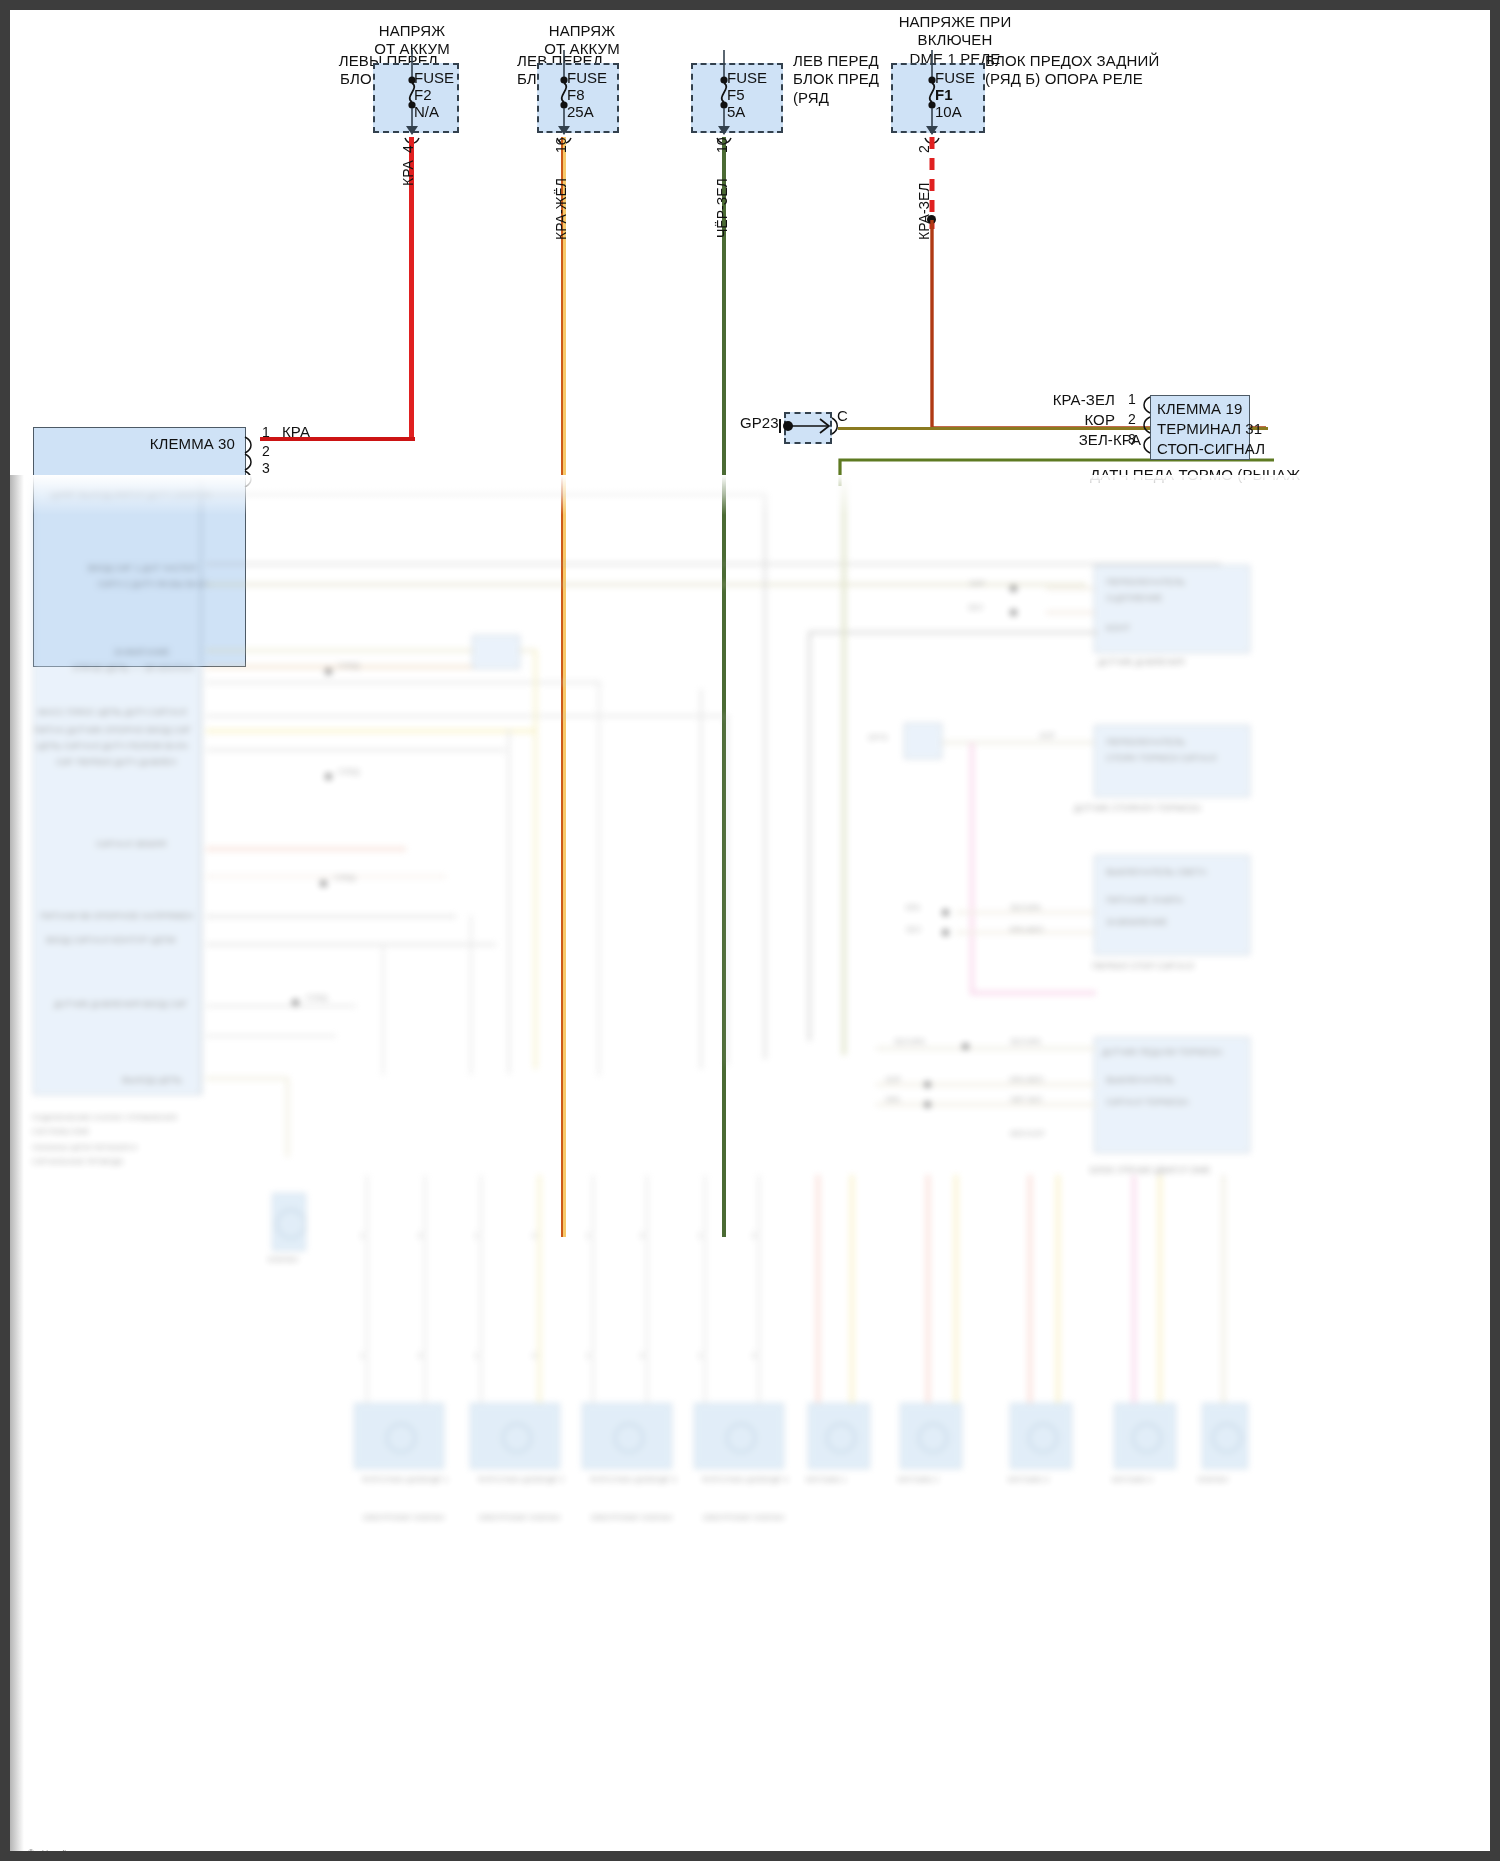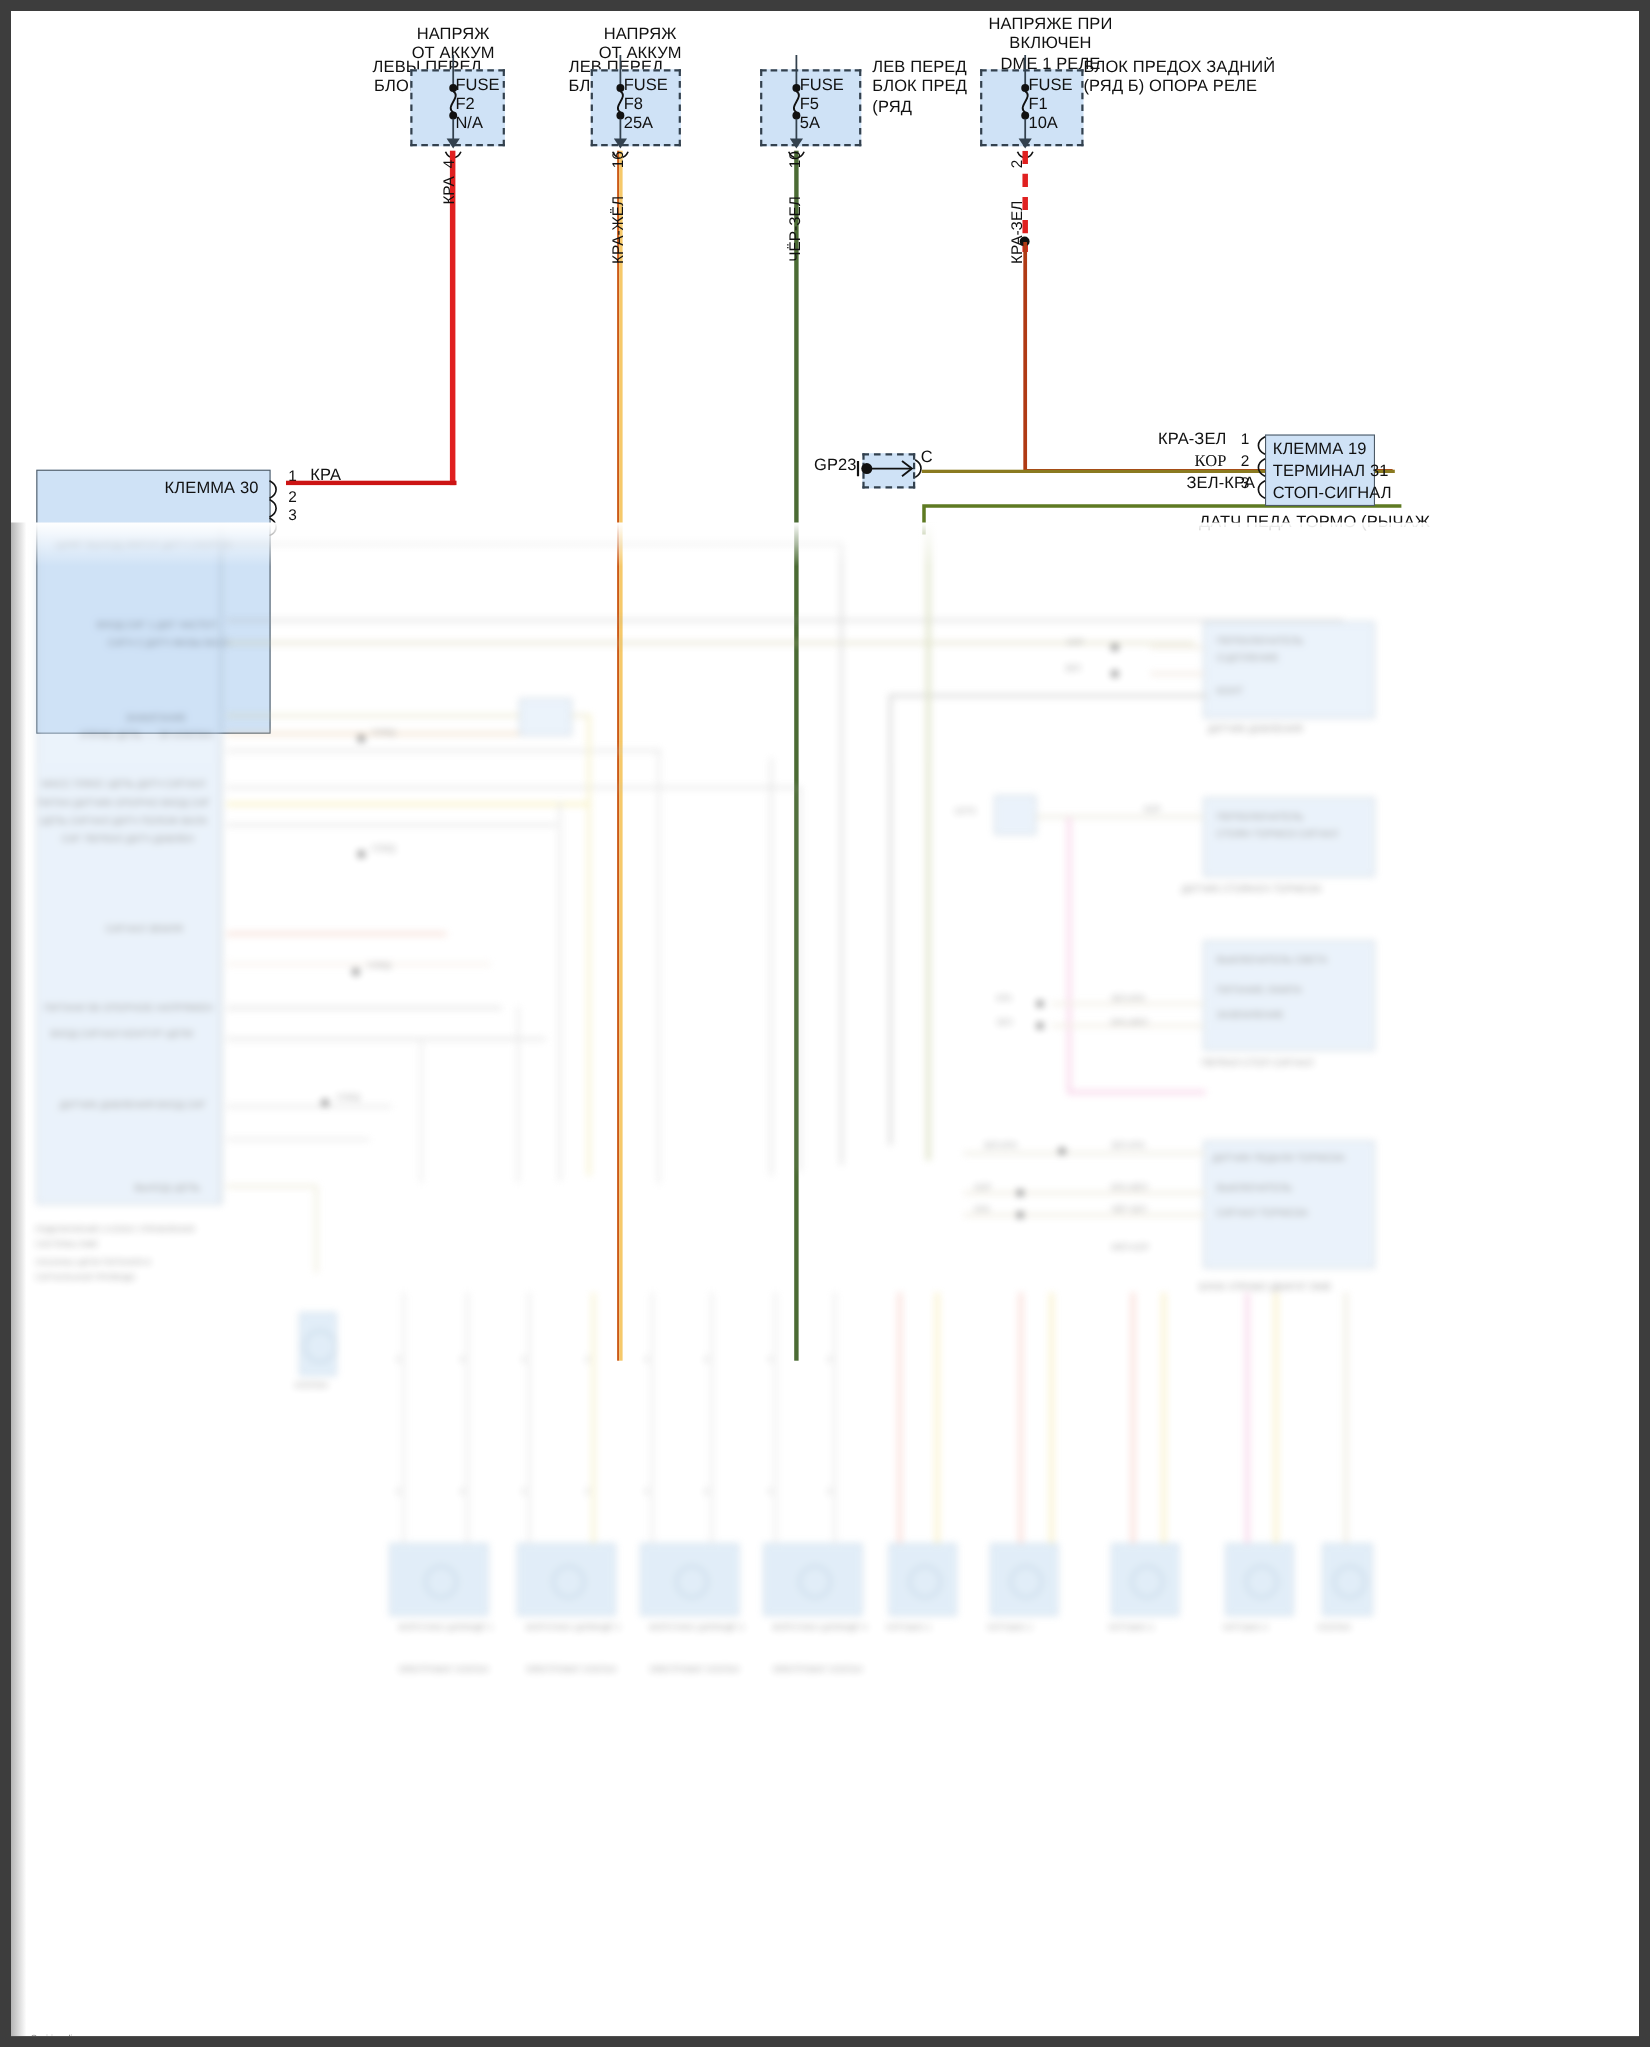--- a/index.html
+++ b/index.html
@@ -195,21 +195,21 @@
     <svg class="wire" style="left:910px;top:40px;width:40px;height:106px;" viewBox="0 0 40 106">
       <path d="M12,0 L12,29" stroke="#33414e" stroke-width="1.6" fill="none"></path>
       <circle cx="12" cy="30" r="3.6" fill="#111"></circle>
       <path d="M12,33 C20,38 4,47 12,52" stroke="#111" stroke-width="1.7" fill="none"></path>
       <circle cx="12" cy="55" r="3.6" fill="#111"></circle>
       <path d="M12,58 L12,80" stroke="#33414e" stroke-width="1.6" fill="none"></path>
       <path d="M6,76 L12,85 L18,76 Z" fill="#33414e"></path>
       <path d="M5,88 C8,95 16,95 19,88" stroke="#111" stroke-width="1.5" fill="none"></path>
     </svg>
     <div class="fuse-text" style="left:925px;top:58px;">FUSE</div>
-    <div class="fuse-text" style="left:925px;top:75px;">F1</div>
+    <div class="fuse-text" style="left:925px;top:75px;font-weight:bold;">F1</div>
     <div class="fuse-text" style="left:925px;top:92px;">10A</div>
     <svg class="wire" style="left:914px;top:127px;width:16px;height:92px;" viewBox="0 0 16 92">
       <path d="M8,0 L8,92" stroke="#e02020" stroke-width="5" stroke-dasharray="12 9" fill="none"></path>
     </svg>
     <div class="dot" style="left:917px;top:205px;"></div>
     <div class="vlbl" style="left:906px;top:230px;">КРА-ЗЕЛ</div>
     <div class="vlbl" style="left:906px;top:143px;">2</div>
 
     <svg class="wire" style="left:908px;top:206px;width:350px;height:240px;" viewBox="0 0 350 240">
       <path d="M14,4 L14,212 L348,212" stroke="#b03a14" stroke-width="3.4" fill="none"></path>
@@ -247,21 +247,21 @@
     <svg class="wire" style="left:1126px;top:385px;width:18px;height:66px;" viewBox="0 0 18 66">
       <path d="M14,2 C6,6 6,14 14,18" stroke="#111" stroke-width="1.5" fill="none"></path>
       <path d="M14,22 C6,26 6,34 14,38" stroke="#111" stroke-width="1.5" fill="none"></path>
       <path d="M14,42 C6,46 6,54 14,58" stroke="#111" stroke-width="1.5" fill="none"></path>
     </svg>
 
     <div class="lbl r" style="left:1010px;top:381px;width:95px;">КРА-ЗЕЛ</div>
     <div class="pinnum" style="left:1118px;top:381px;">1</div>
     <div class="lbl" style="left:1147px;top:390px;">КЛЕММА 19</div>
 
-    <div class="lbl r" style="left:1010px;top:401px;width:95px;font-family:Liberation Serif, serif;">КОР</div>
+    <div class="lbl r" style="left:1010px;top:401px;width:95px;">КОР</div>
     <div class="pinnum" style="left:1118px;top:401px;">2</div>
     <div class="lbl" style="left:1147px;top:410px;">ТЕРМИНАЛ 31</div>
 
     <div class="lbl r" style="left:1036px;top:421px;width:95px;">ЗЕЛ-КРА</div>
     <div class="pinnum" style="left:1118px;top:421px;">3</div>
     <div class="lbl" style="left:1147px;top:430px;">СТОП-СИГНАЛ</div>
 
     <div class="lbl" style="left:1080px;top:456px;">ДАТЧ ПЕДА ТОРМО (РЫЧАЖ</div>
 
     <div id="blurlayer">

